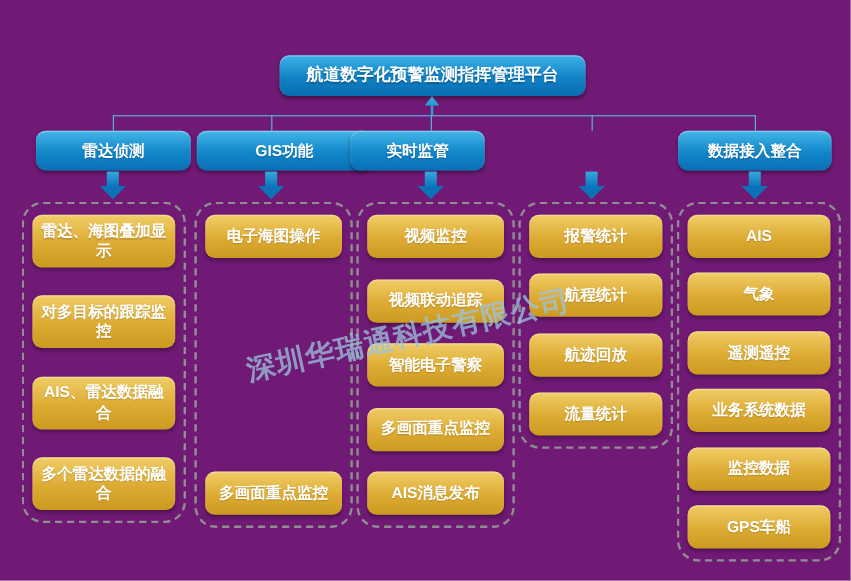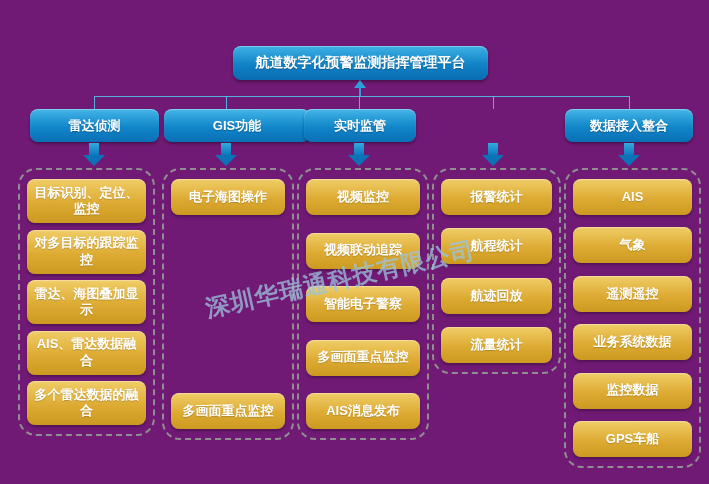--- a/index.html
+++ b/index.html
@@ -34,21 +34,21 @@
   .header{
     position:absolute;top:109px;height:33px;border-radius:8px;
     background:linear-gradient(180deg,#44b6e8 0%,#1186c9 55%,#0a6fb5 100%);
     box-shadow:0 2px 3px rgba(0,0,0,.35), inset 0 1px 1px rgba(255,255,255,.35);
     color:#fff;font-weight:bold;font-size:13px;
     display:flex;align-items:center;justify-content:center;
     text-shadow:0 1px 1px rgba(0,0,0,.25);
   }
   .h1{left:30px;width:129px}
   .h2{left:164px;width:146px}
-  .h3{left:304px;width:112px}
+  .h3{left:292px;width:112px}
   .h4{left:430px;width:126px}
   .h5{left:565px;width:128px}
 
   
   .down-arrow{position:absolute;top:143px;width:22px;height:23px;}
   .down-arrow .stem{
     position:absolute;left:6px;top:0;width:10px;height:12px;
     background:linear-gradient(180deg,#35aade,#0d77bd);
   }
   .down-arrow .head{
@@ -127,23 +127,22 @@
   <div class="down-arrow a4">
       <div class="stem"></div>
       <div class="head"></div>
     </div>
   <div class="down-arrow a5">
       <div class="stem"></div>
       <div class="head"></div>
     </div>
 
   <div class="panel p1">
-    <div class="node">目标识别、定位、监控</div>
+    <div class="node">雷达、海图叠加显示</div>
     <div class="node">对多目标的跟踪监控</div>
-    <div class="node">雷达、海图叠加显示</div>
     <div class="node">AIS、雷达数据融合</div>
     <div class="node">多个雷达数据的融合</div>
   </div>
 
   <div class="panel p2">
     <div class="node">电子海图操作</div>
     <div class="node">多画面重点监控</div>
   </div>
 
   <div class="panel p3">

